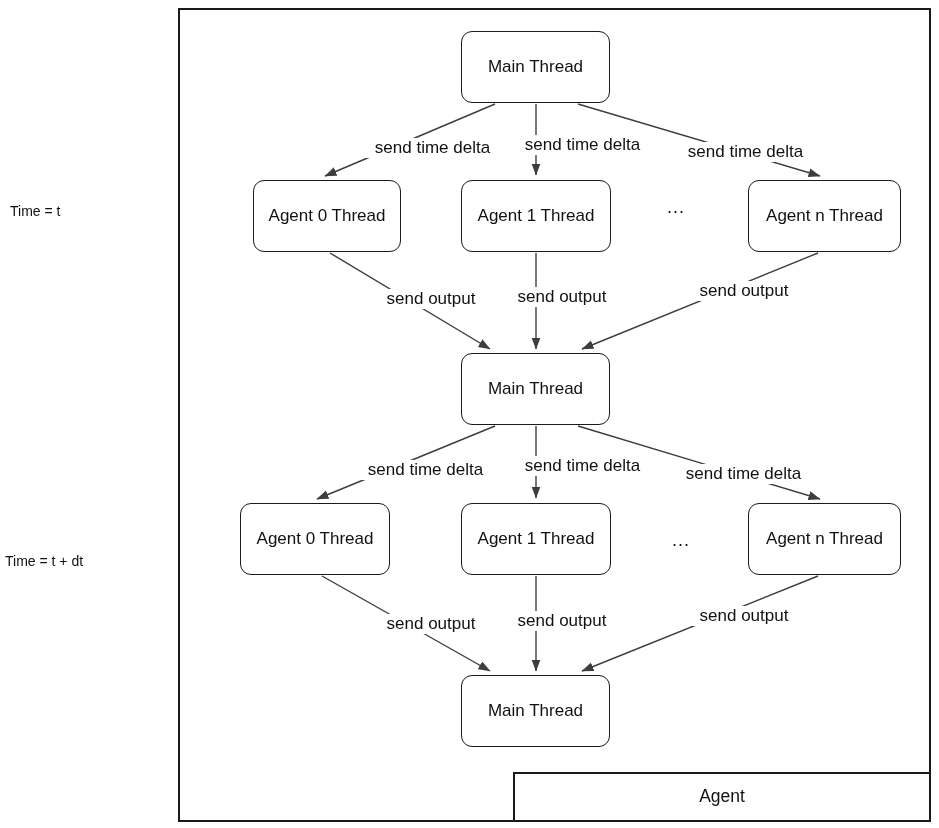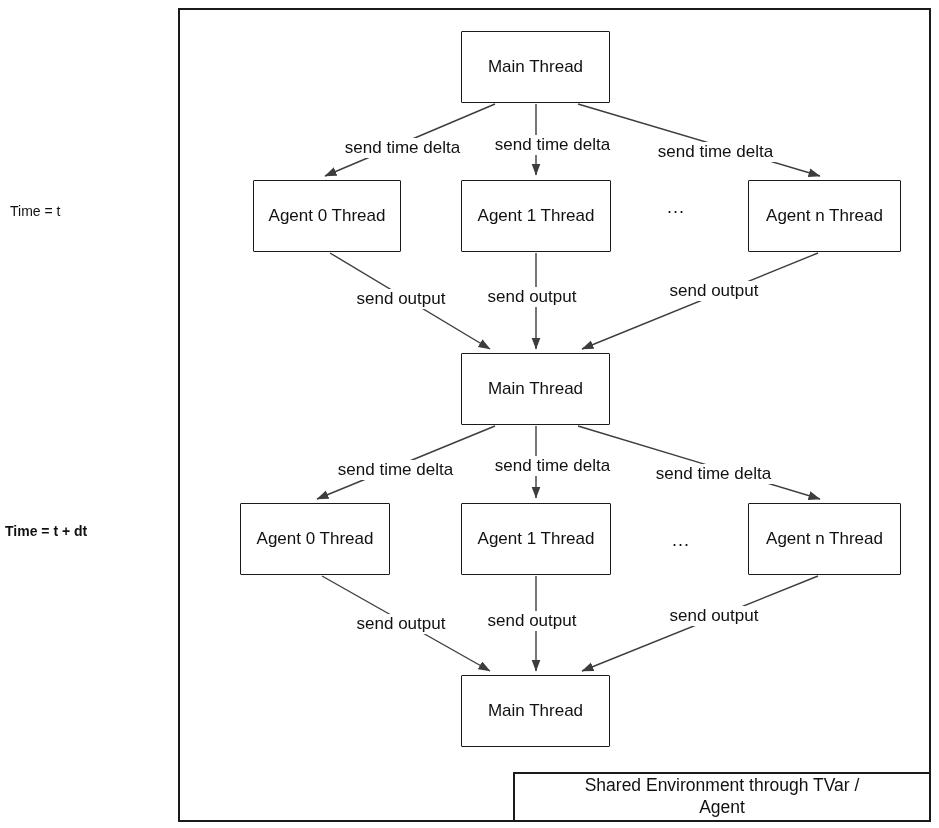--- a/index.html
+++ b/index.html
@@ -28,36 +28,37 @@
   svg.wires {
     position: absolute;
     left: 0; top: 0;
     width: 939px; height: 828px;
     pointer-events: none;
   }
   .node {
     position: absolute;
     background: var(--bg);
     border: 1.6px solid var(--border);
-    border-radius: 1px;
+    border-radius: 11px;
     display: flex;
     align-items: center;
     justify-content: center;
     font-size: 17px;
     text-align: center;
     color: var(--text);
   }
   .edge-label {
     position: absolute;
     background: var(--bg);
     font-size: 17px;
     text-align: center;
     padding: 0 2px;
     white-space: nowrap;
     color: var(--text);
+    margin-left: 30px;
   }
   .ellipsis {
     position: absolute;
     display: flex;
     align-items: center;
     justify-content: center;
     font-size: 18px;
     letter-spacing: 1px;
     color: var(--text);
   }
@@ -110,21 +111,21 @@
       <line x1="536" y1="426" x2="536" y2="498" marker-end="url(#arrow)"></line>
       <line x1="578" y1="426" x2="820" y2="499" marker-end="url(#arrow)"></line>
 
       <line x1="322" y1="576" x2="490" y2="671" marker-end="url(#arrow)"></line>
       <line x1="536" y1="576" x2="536" y2="671" marker-end="url(#arrow)"></line>
       <line x1="818" y1="576" x2="582" y2="671" marker-end="url(#arrow)"></line>
     </g>
   </svg>
 
   <div class="time-label" style="left:10px; top:203px;">Time = t</div>
-  <div class="time-label" style="left:5px; top:523px;font-weight:bold;">Time = t + dt</div>
+  <div class="time-label" style="left:5px; top:553px;">Time = t + dt</div>
 
   <div class="node" style="left:461px; top:31px;  width:149px; height:72px;">Main Thread</div>
 
   <div class="node" style="left:253px; top:180px; width:148px; height:72px;">Agent 0 Thread</div>
   <div class="node" style="left:461px; top:180px; width:150px; height:72px;">Agent 1 Thread</div>
   <div class="ellipsis" style="left:655px; top:180px; width:42px; height:55px;">...</div>
   <div class="node" style="left:748px; top:180px; width:153px; height:72px;">Agent n Thread</div>
 
   <div class="node" style="left:461px; top:353px; width:149px; height:72px;">Main Thread</div>
 
@@ -145,17 +146,16 @@
 
   <div class="edge-label" style="left:328px; top:460px; width:135px;">send time delta</div>
   <div class="edge-label" style="left:485px; top:456px; width:135px;">send time delta</div>
   <div class="edge-label" style="left:646px; top:464px; width:135px;">send time delta</div>
 
   <div class="edge-label" style="left:345px; top:614px; width:112px;">send output</div>
   <div class="edge-label" style="left:476px; top:611px; width:112px;">send output</div>
   <div class="edge-label" style="left:658px; top:606px; width:112px;">send output</div>
 
   <div class="legend-box">
-    <div>Shared Environment through TVar /</div>
     <div>Agent</div>
   </div>
 
 </div>
 
 </body></html>

